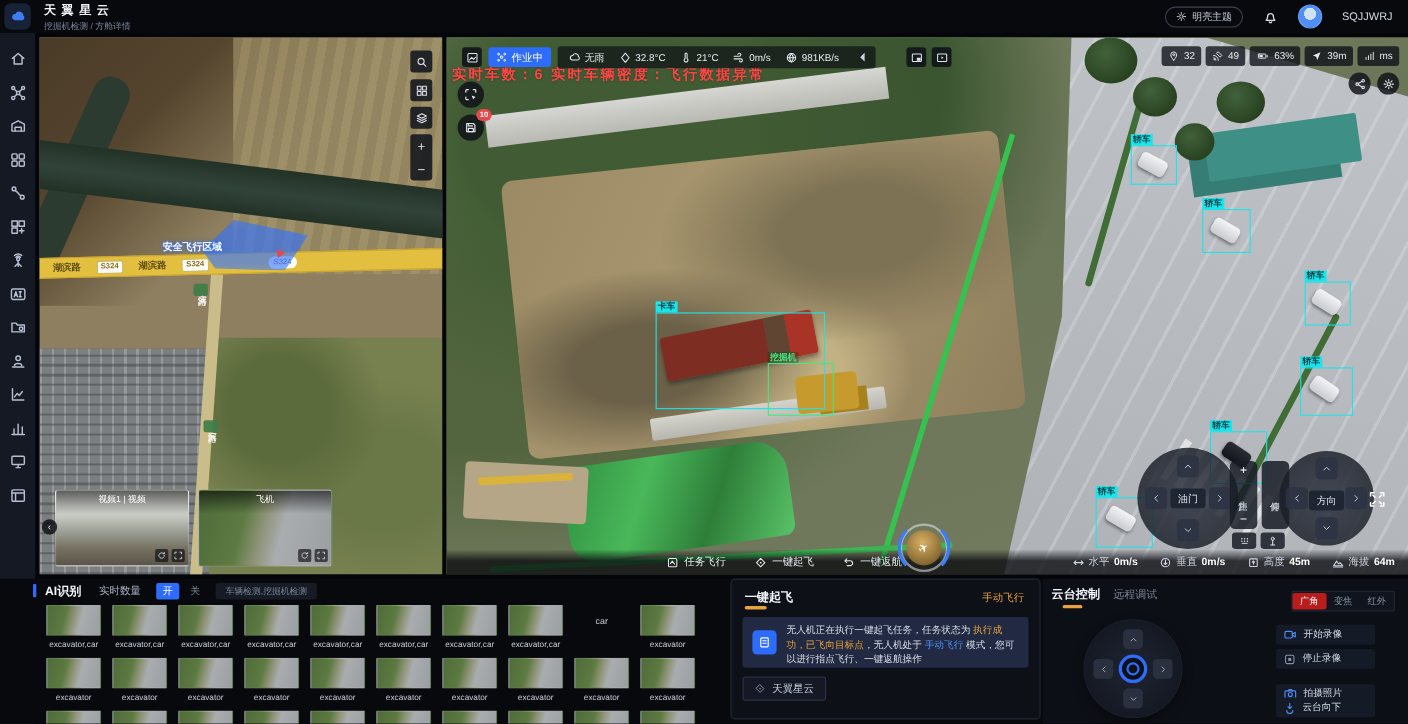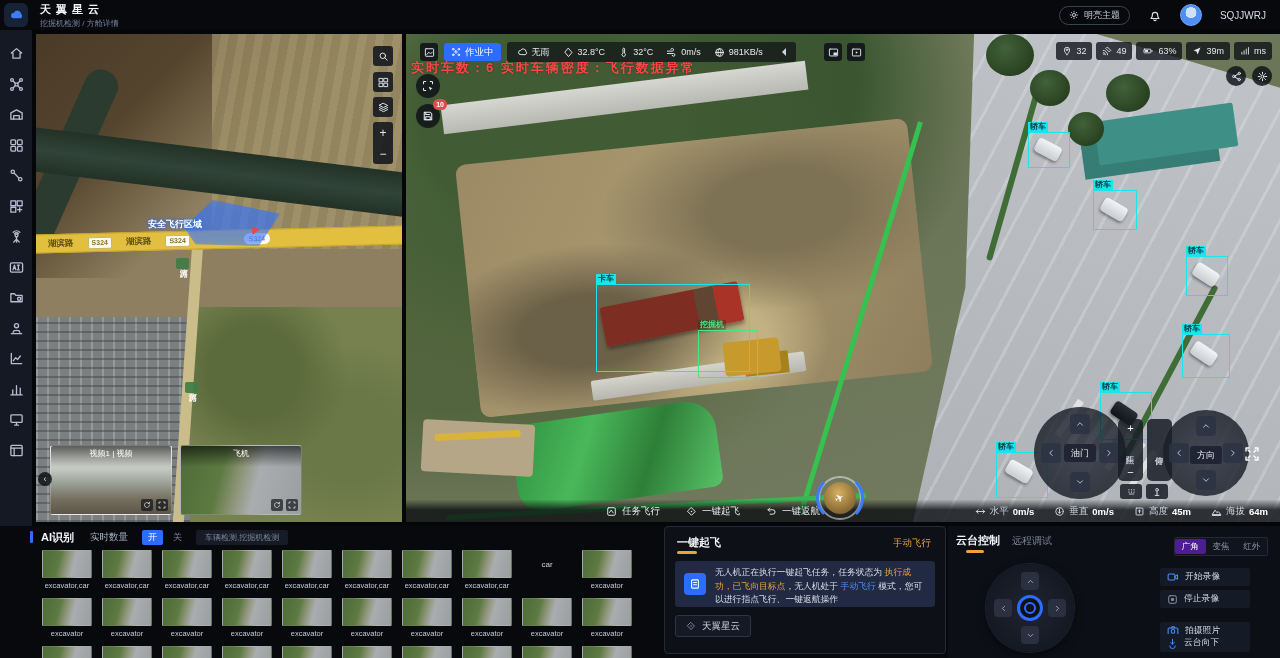--- a/index.html
+++ b/index.html
@@ -145,21 +145,21 @@
   .tk-text .o{color:#e8a33c;}
   .tk-text .b{color:#4f8ef7;}
   .tk-btn{position:absolute;left:10px;top:88px;height:20px;display:inline-flex;align-items:center;gap:6px;background:#141925;border:1px solid #2c3446;border-radius:3px;padding:0 10px;font-size:9.5px;color:#cfd6e2;}
 
   .gpanel{position:absolute;left:948px;top:0;width:332px;height:132px;background:#0c0f15;overflow:hidden;}
   .gp-tab1{position:absolute;left:8px;top:7px;font-size:11px;font-weight:bold;color:#f2f5fa;}
   .gp-tab1:after{content:"";position:absolute;left:10px;top:17px;width:18px;height:3px;background:#e8a33c;border-radius:2px;}
   .gp-tab2{position:absolute;left:64px;top:8px;font-size:10px;color:#7a8598;}
   .lens{position:absolute;left:226px;top:11px;width:92px;height:17px;background:#10141c;border:1px solid #222939;border-radius:2px;display:flex;align-items:center;}
   .lens span{flex:1;text-align:center;font-size:8.5px;color:#8a93a6;line-height:15px;}
-  .lens .act{background:#4c1d95;color:#fff;border-radius:2px;height:15px;}
+  .lens .act{background:#b91c1c;color:#fff;border-radius:2px;height:15px;}
   .gp-dpad{position:absolute;left:38px;top:38px;width:88px;height:88px;border-radius:50%;background:radial-gradient(circle,#1e2430,#141823 75%);box-shadow:0 0 0 1px #1c2230, 0 4px 10px rgba(0,0,0,.5);}
   .gp-k{position:absolute;width:18px;height:18px;background:#2a3040;border-radius:4px;color:#aeb9cc;display:flex;align-items:center;justify-content:center;}
   .gp-k svg{width:9px;height:9px;}
   .gp-c{position:absolute;left:31px;top:31px;width:26px;height:26px;border-radius:50%;border:3px solid #2e6bff;background:#0d1117;box-sizing:border-box;display:flex;align-items:center;justify-content:center;}
   .gp-c i{width:8px;height:8px;border-radius:50%;border:2px solid #2e6bff;display:block;}
   .gp-btn{position:absolute;left:212px;width:76px;height:18px;background:#151b26;border-radius:2px;display:flex;align-items:center;gap:6px;padding:0 7px;font-size:8.8px;color:#d5dbe8;}
   .gp-btn .bi{color:#4f8ef7;display:flex;}
 </style>
 </head>
 <body>
@@ -448,21 +448,21 @@
       <span class="wx-it">
           <svg class="ic" width="11" height="11" viewBox="0 0 16 16">
             <path d="M8 2 13 8 8 14 3 8z"></path>
           </svg>
           <span>32.8°C</span>
         </span>
       <span class="wx-it">
           <svg class="ic" width="11" height="11" viewBox="0 0 16 16">
             <path d="M7 3a1.3 1.3 0 0 1 2.6 0v6a2.5 2.5 0 1 1-2.6 0z"></path>
           </svg>
-          <span>32°C</span>
+          <span>21°C</span>
         </span>
       <span class="wx-it">
           <svg class="ic" width="11" height="11" viewBox="0 0 16 16">
             <path d="M2 6h7a2 2 0 1 0-2-2.5M2 9.5h9a2 2 0 1 1-2 2.5"></path>
           </svg>
           <span>0m/s</span>
         </span>
       <span class="wx-it">
           <svg class="ic" width="11" height="11" viewBox="0 0 16 16">
             <circle cx="8" cy="8" r="5.5"></circle>

